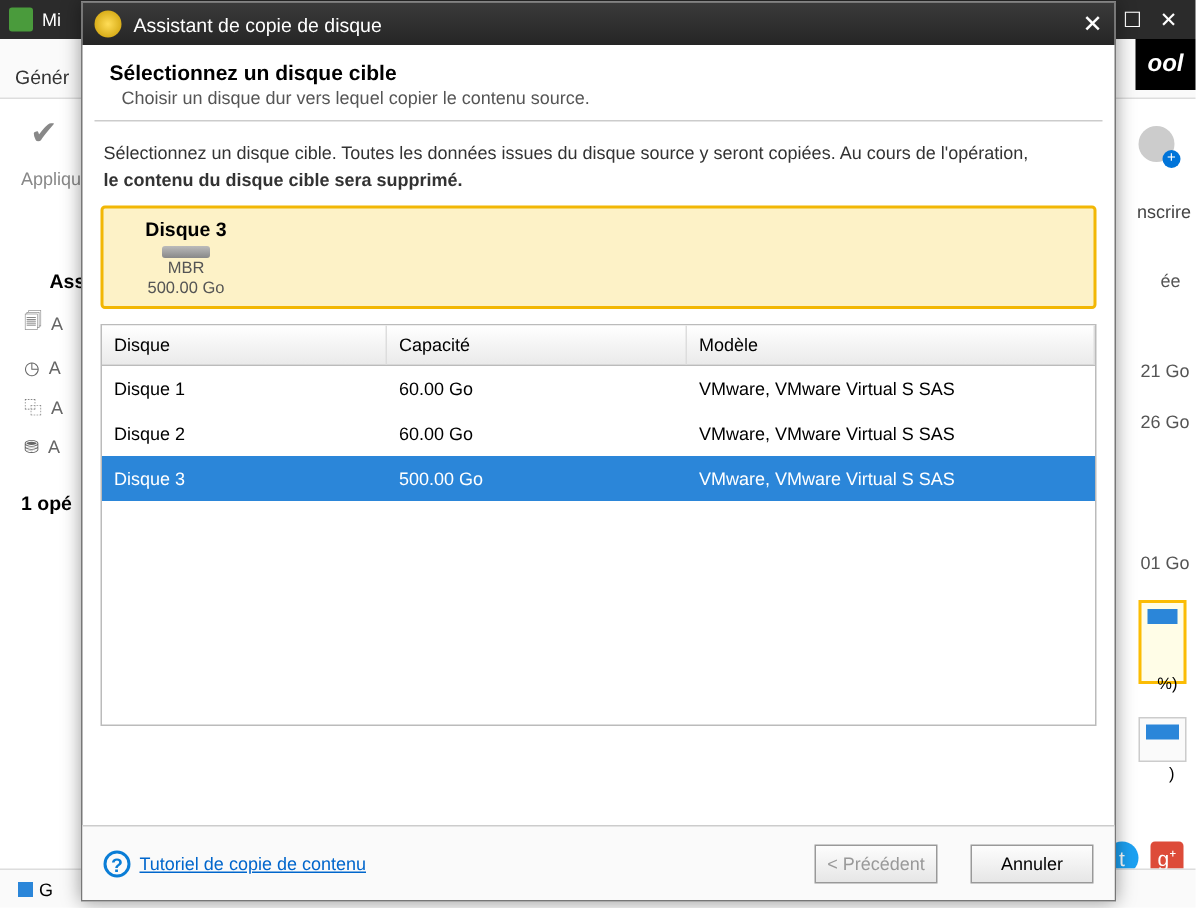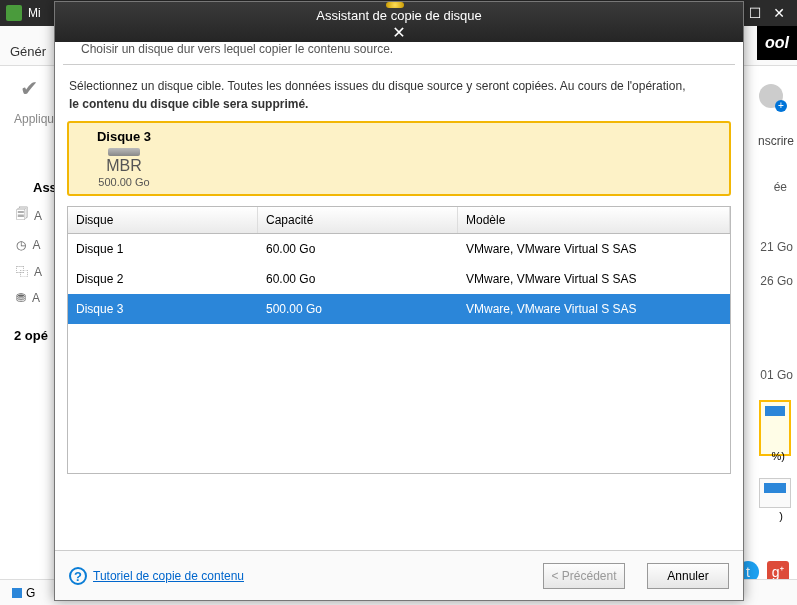--- a/index.html
+++ b/index.html
@@ -32,37 +32,37 @@
   .bg-partbox2 .bar { background: #2b86d9; height: 10px; margin: 4px; }
   .bg-pc2 { position: absolute; right: 14px; top: 510px; font-size: 11px; }
   .bg-status { position: absolute; bottom: 0; left: 0; height: 26px; width: 797px; background: #fafafa; border-top: 1px solid #ddd; display: flex; align-items: center; padding: 0 12px; font-size: 12px; }
   .bg-status .sq { width: 10px; height: 10px; background: #2b86d9; margin-right: 4px; }
   .bg-social { position: absolute; bottom: 22px; right: 8px; display: flex; gap: 8px; }
   .bg-social .tw { width: 22px; height: 22px; background: #1da1f2; border-radius: 11px; color:#fff; font-size: 14px; text-align:center; line-height:22px;}
   .bg-social .gp { width: 22px; height: 22px; background: #dd4b39; border-radius: 3px; color:#fff; font-size: 14px; text-align:center; line-height:22px;}
 
   
   .dialog { position: absolute; top: 1px; left: 54px; width: 690px; height: 600px; background: #fff; box-shadow: 0 0 12px rgba(0,0,0,0.4); border: 1px solid #777;}
-  .dlg-titlebar { background: linear-gradient(#3a3a3a,#252525); color: #fff; height: 40px; display: flex; align-items: center; padding: 0 8px; flex-direction: column; }
+  .dlg-titlebar { background: linear-gradient(#3a3a3a,#252525); color: #fff; height: 28px; display: flex; align-items: center; padding: 0 8px; }
   .dlg-titlebar .dlg-icon { width: 18px; height: 18px; background: radial-gradient(circle,#ffdd57,#c99a00); border-radius: 9px; margin-right: 8px; }
   .dlg-titlebar .dlg-title { font-size: 13px; flex: 1; }
   .dlg-titlebar .dlg-close { font-size: 16px; cursor: pointer; }
 
   .heading { padding: 10px 18px 2px; font-size: 14px; font-weight: bold; }
   .subheading { padding: 0 26px 8px; font-size: 12px; color: #555; }
   .divider { border-bottom: 1px solid #ccc; margin: 0 8px 12px; }
 
   .instr { padding: 0 14px 8px; font-size: 12px; color: #333; line-height: 1.5; }
   .instr b { font-weight: bold; }
 
   .selected-disk { margin: 0 12px 10px; border: 2px solid #f2b705; border-radius: 3px; background: #fdf2c7; display: flex; min-height: 62px; }
   .sd-left { width: 110px; padding: 6px 8px; display: flex; flex-direction: column; align-items: center; gap: 1px; }
   .sd-left .diskicon { width: 32px; height: 8px; background: linear-gradient(#bbb,#888); border-radius: 2px; margin-top: 3px;}
   .sd-left .dname { font-weight: bold; font-size: 13px; }
-  .sd-left .mbr { font-size: 16px; color: #555; }
+  .sd-left .mbr { font-size: 11px; color: #555; }
   .sd-left .sz { font-size: 11px; color: #555; }
   .sd-right { flex: 1; padding: 5px; }
   .sd-bar { background: linear-gradient(#5fbce8,#1070c0); height: 14px; border: 1px solid #065a9e; border-radius: 1px; }
   .sd-label { font-size: 11px; color: #333; padding-top: 3px; }
 
   .table { margin: 0 12px; border: 1px solid #bbb; height: 268px; font-size: 12px; }
   .thead { display: flex; background: linear-gradient(#fff,#eaeaea); border-bottom: 1px solid #bbb; }
   .thead > div { padding: 6px 8px; border-right: 1px solid #ddd; }
   .c-disk { width: 190px; }
   .c-cap { width: 200px; }
@@ -109,21 +109,21 @@
       </div>
     <div class="it">
         <span>⿻</span>
         <span>A</span>
       </div>
     <div class="it">
         <span>⛃</span>
         <span>A</span>
       </div>
   </div>
-  <div class="bg-ops">2 opé</div>
+  <div class="bg-ops">1 opé</div>
 
   <div class="bg-avatar"></div>
   <div class="bg-avatar-plus">+</div>
   <div class="bg-nscrire">nscrire</div>
   <div class="bg-e">ée</div>
   <div class="bg-sizes">
     <div>21 Go</div>
     <div>26 Go</div>
     <div style="margin-top:60px">01 Go</div>
   </div>
@@ -147,20 +147,21 @@
   </div>
 </div>
 
 <div class="dialog">
   <div class="dlg-titlebar">
     <div class="dlg-icon"></div>
     <div class="dlg-title">Assistant de copie de disque</div>
     <div class="dlg-close">✕</div>
   </div>
 
+  <div class="heading">Sélectionnez un disque cible</div>
   <div class="subheading">Choisir un disque dur vers lequel copier le contenu source.</div>
   <div class="divider"></div>
 
   <div class="instr">
     <span>Sélectionnez un disque cible. Toutes les données issues du disque source y seront copiées. Au cours de l'opération,</span><br>
     <b>le contenu du disque cible sera supprimé.</b>
   </div>
 
   <div class="selected-disk">
     <div class="sd-left">

